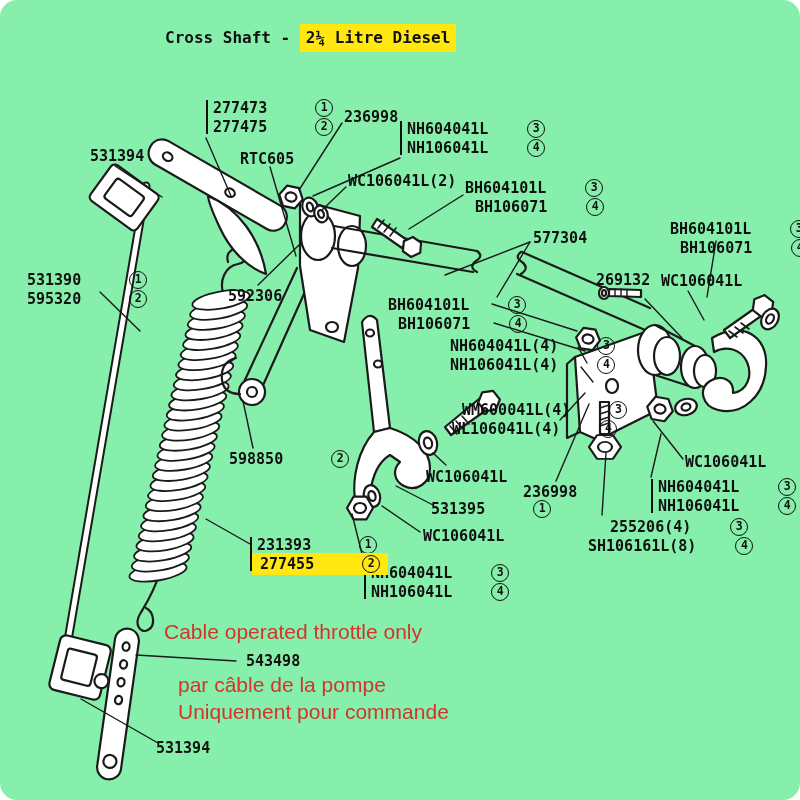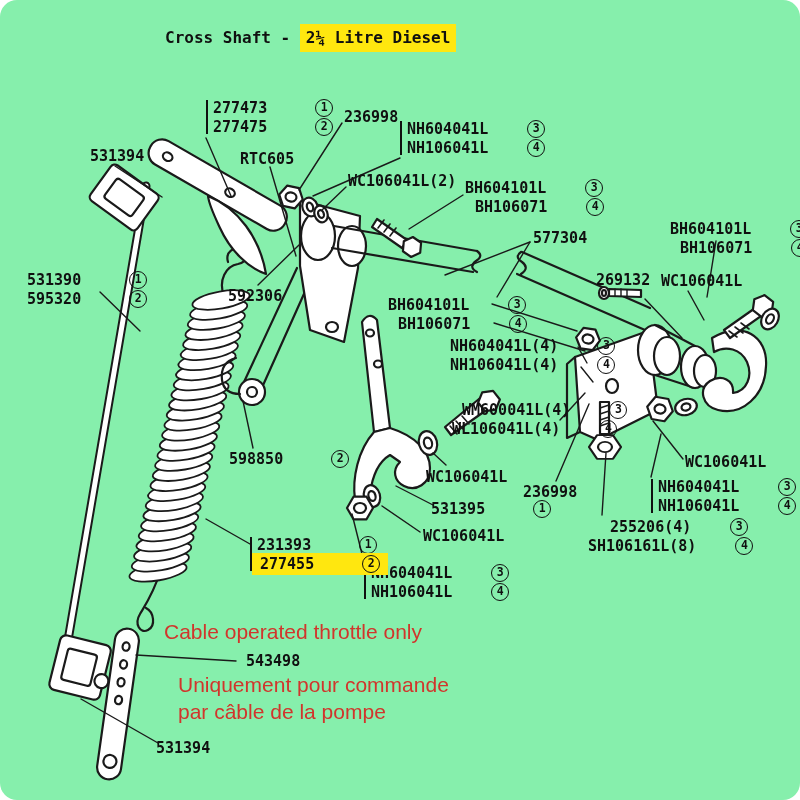--- a/index.html
+++ b/index.html
@@ -265,22 +265,22 @@
         <path d="M236,661 L136,655"></path>
         <path d="M158,743 L81,699"></path>
       </g>
     </g>
   </svg>
 
   <div id="title"><span>Cross Shaft - </span><span class="hl">2¼ Litre Diesel</span></div>
 
   <div class="note" style="left:164px;top:618px;">Cable operated throttle only</div>
   <div class="note" style="left:178px;top:671px;">
+    <div>par câble de la pompe</div>
     <div>Uniquement pour commande</div>
-    <div>par câble de la pompe</div>
   </div>
 
   <div id="labels">
       <div class="plabel" style="left: 213px; top: 98px;"><span class="vbar"></span><div class="pline"><span class="pwrap"><span>277473 </span><span class="circ">1</span></span></div><div class="pline"><span class="pwrap"><span>277475 </span><span class="circ">2</span></span></div></div>
       <div class="plabel" style="left: 344px; top: 107px;"><div class="pline"><span class="pwrap"><span>236998</span></span></div></div>
       <div class="plabel" style="left: 90px; top: 146px;"><div class="pline"><span class="pwrap"><span>531394</span></span></div></div>
       <div class="plabel" style="left: 240px; top: 149px;"><div class="pline"><span class="pwrap"><span>RTC605</span></span></div></div>
       <div class="plabel" style="left: 407px; top: 119px;"><span class="vbar"></span><div class="pline"><span class="pwrap"><span>NH604041L</span><span class="circ">3</span></span></div><div class="pline"><span class="pwrap"><span>NH106041L</span><span class="circ">4</span></span></div></div>
       <div class="plabel" style="left: 348px; top: 171px;"><div class="pline"><span class="pwrap"><span>WC106041L(2)</span></span></div></div>
       <div class="plabel" style="left: 465px; top: 178px;"><div class="pline"><span class="pwrap"><span>BH604101L</span><span class="circ">3</span></span></div><div class="pline" style="margin-left: 10px;"><span class="pwrap"><span>BH106071</span><span class="circ">4</span></span></div></div>

